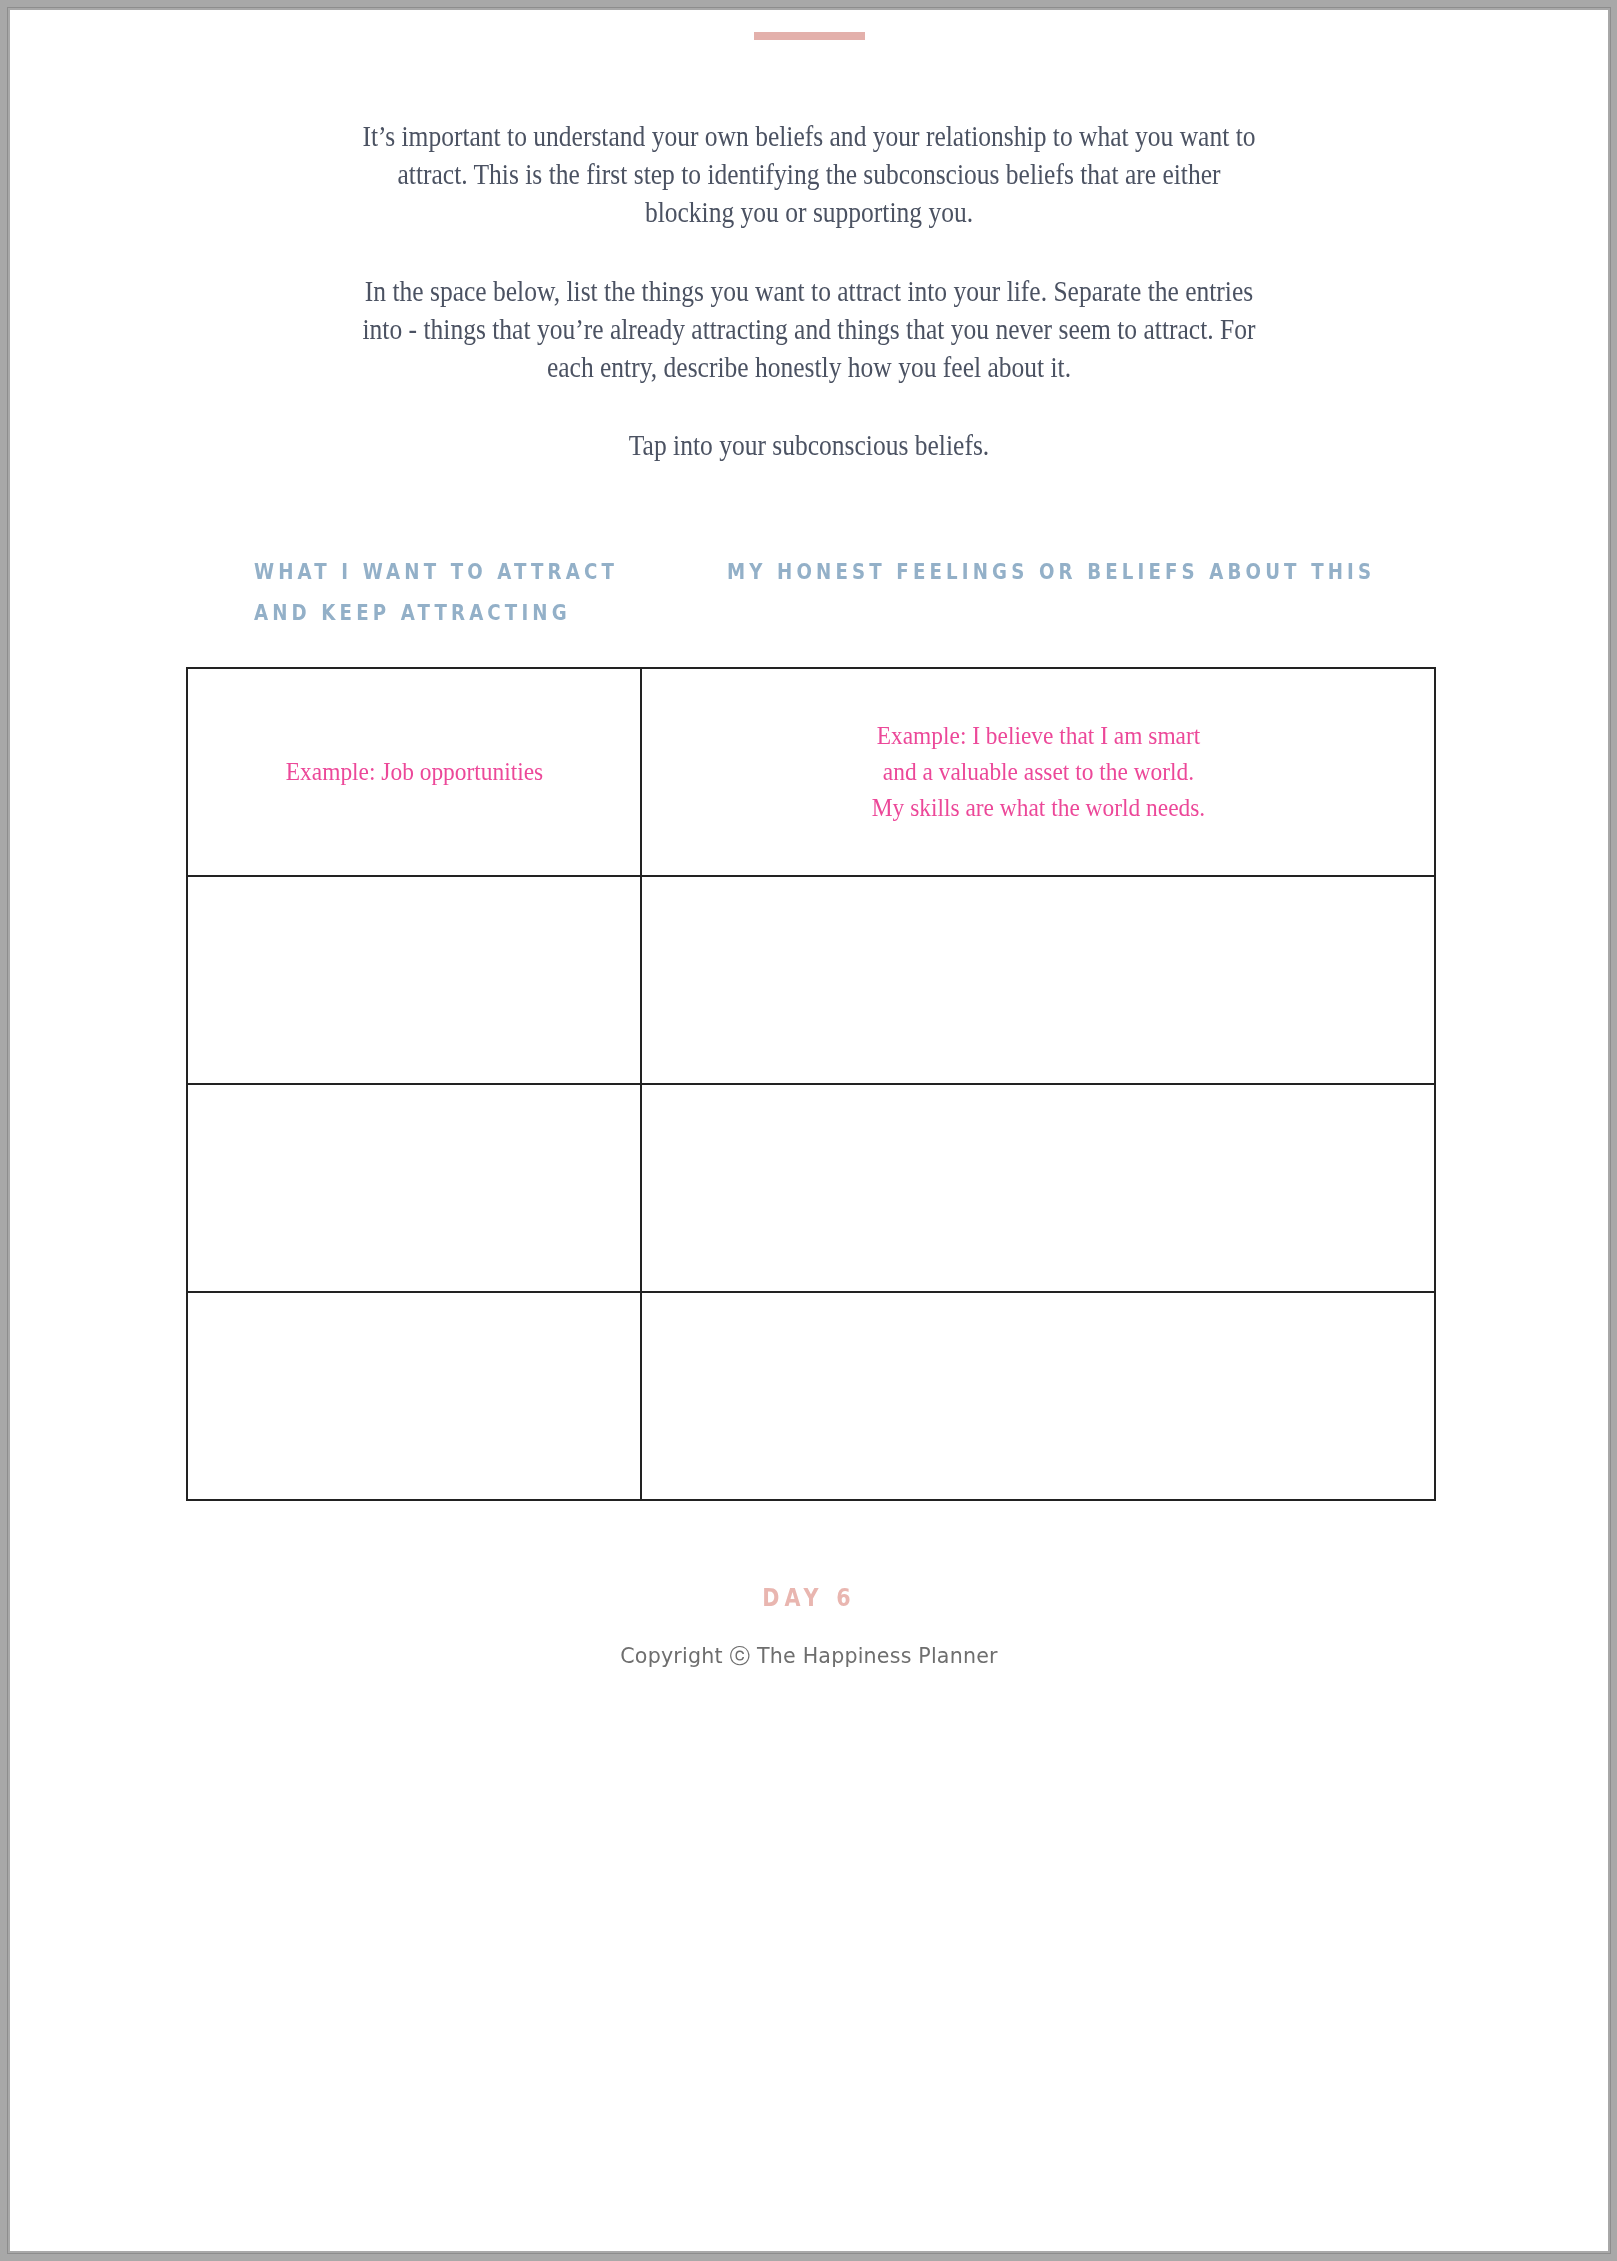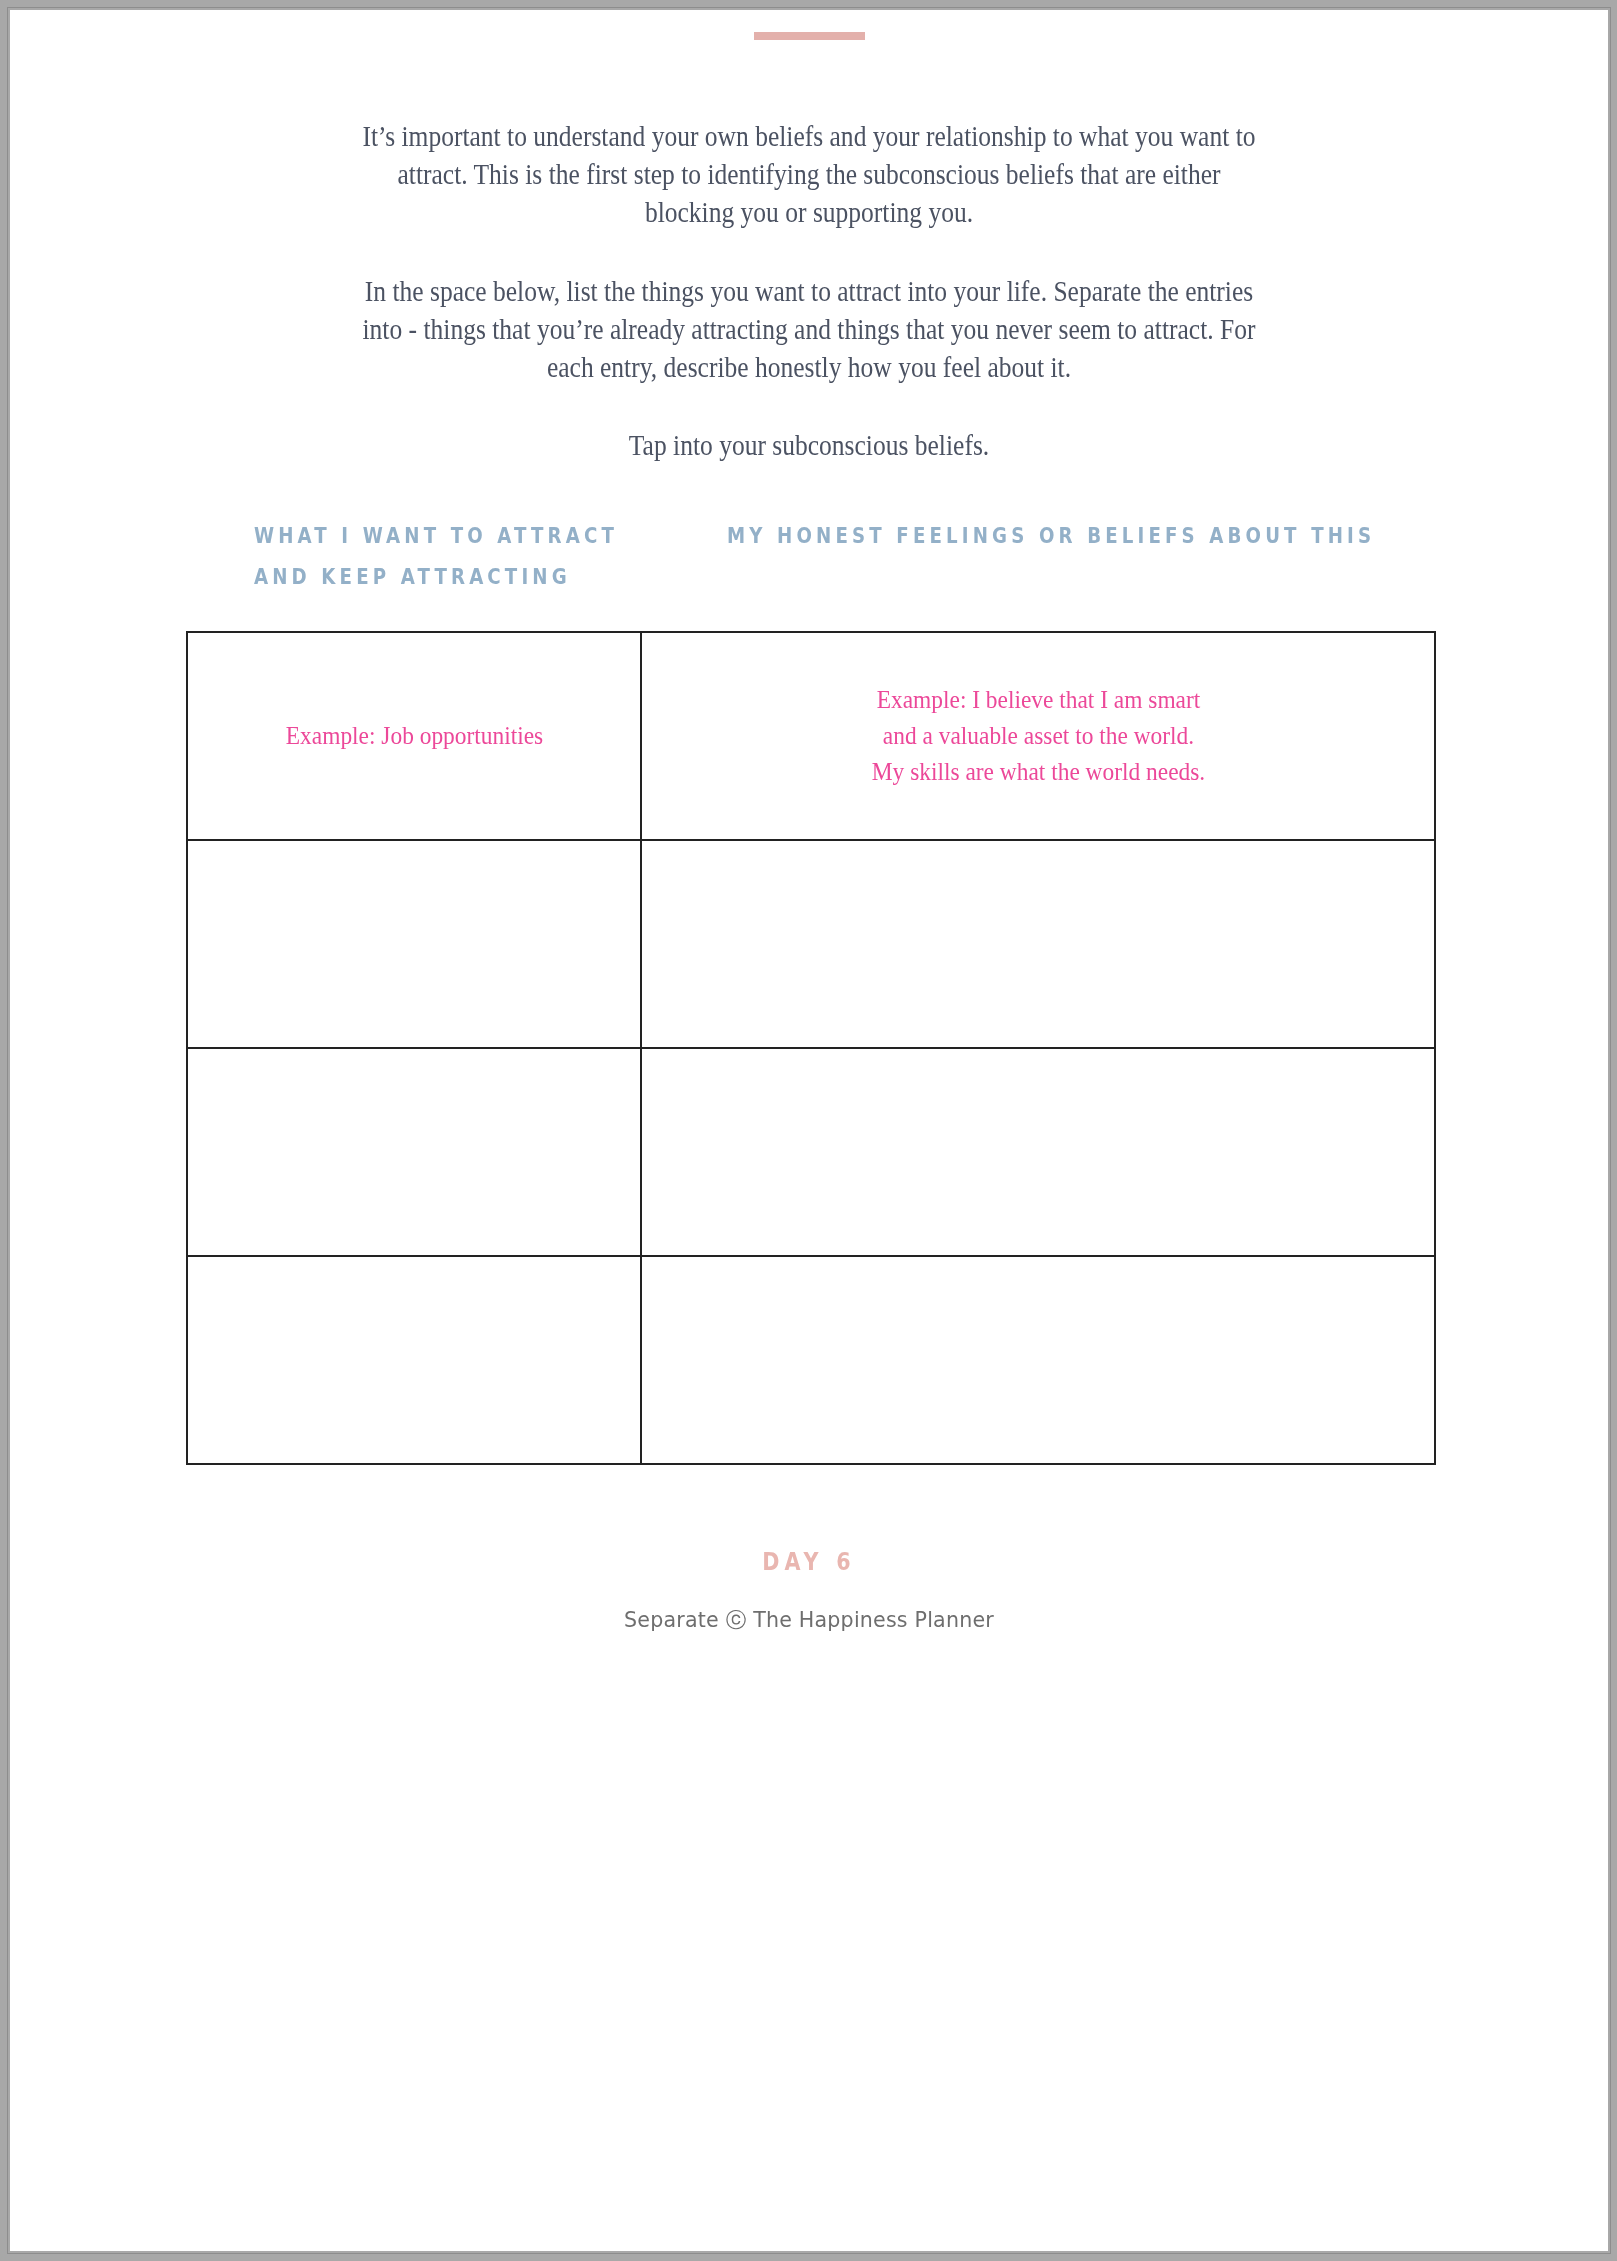--- a/index.html
+++ b/index.html
@@ -89,21 +89,21 @@
     transform-origin: center center;
   }
 
   .intro .p1 { margin-top: 73px; }
   .intro .p2 { margin-top: 41px; }
   .intro .p3 { margin-top: 40px; }
 
   
   .col-headers {
     position: relative;
-    margin-top: 51px;
+    margin-top: 87px;
     height: 91px;
   }
 
   .col-head {
     position: absolute;
     font-family: "Liberation Sans Narrow", "DejaVu Sans Condensed", "Liberation Sans", sans-serif;
     font-weight: bold;
     font-size: 22px;
     line-height: 41px;
     letter-spacing: 4.5px;
@@ -240,17 +240,17 @@
               </td>
             <td>
                 <span class="cell-text"></span>
               </td>
           </tr>
         </tbody>
       </table>
     </div>
 
     <div class="day-label">Day 6</div>
-    <div class="copyright">Separate ⓒ The Happiness Planner</div>
+    <div class="copyright">Copyright ⓒ The Happiness Planner</div>
 
   </div>
 </div>
 
 
 </body></html>

